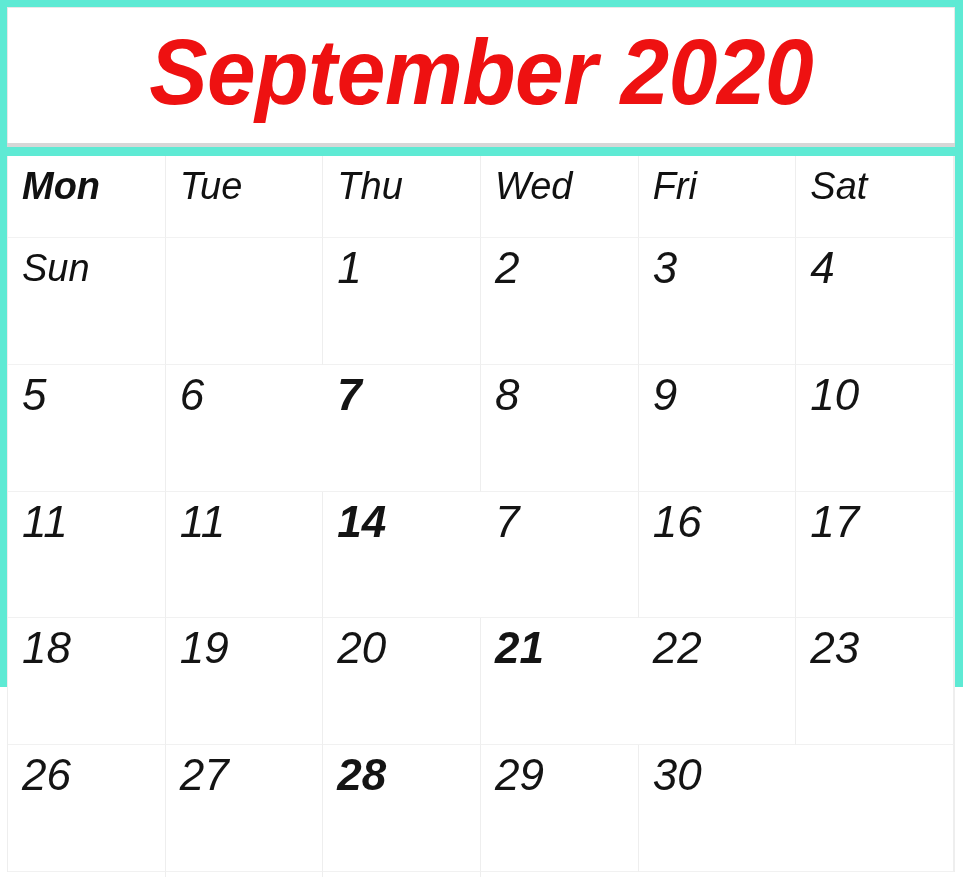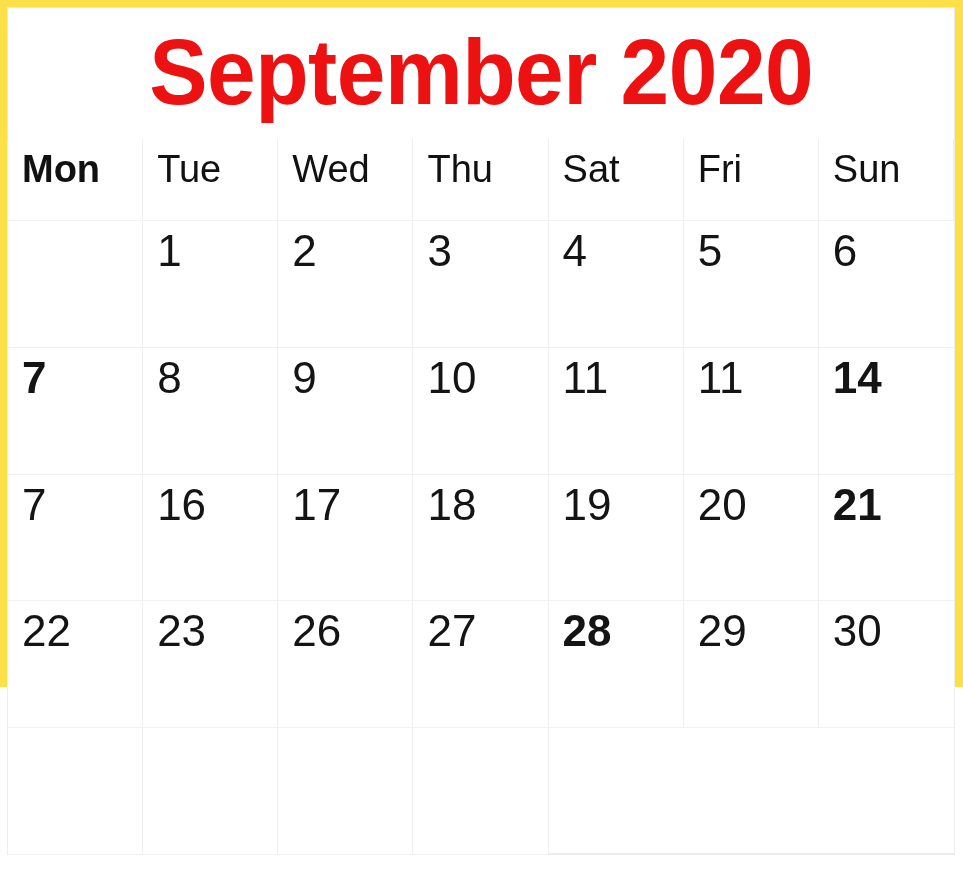--- a/index.html
+++ b/index.html
@@ -13,22 +13,23 @@
     height: 877px;
     overflow: hidden;
     font-family: "Liberation Sans", sans-serif;
     -webkit-font-smoothing: antialiased;
   }
 
   .calendar-page {
     position: relative;
     width: 963px;
     height: 687px;
-    background: #fde047;
-    box-sizing: border-box;
+    background: #5eead4;
+    box-sizing: border-box;
+    font-style: italic;
   }
 
   
   .title-band {
     position: absolute;
     left: 7px;
     top: 7px;
     width: 948px;
     height: 136px;
     border: 1px solid #e8e8e8;
@@ -63,26 +64,26 @@
     top: 143px;
     width: 948px;
     height: 4px;
     background: #d7d7d7;
   }
 
   
   .cal-grid {
     position: absolute;
     left: 7px;
-    top: 139px;
+    top: 156px;
     width: 948px;
     height: 716px;
     box-sizing: border-box;
     display: grid;
-    grid-template-columns: repeat(7, 1fr);
+    grid-template-columns: repeat(6, 1fr);
     grid-template-rows: 82px repeat(5, 126.8px);
     border-left: 1px solid #eeeeee;
     border-right: 1px solid #eeeeee;
     border-bottom: 2px solid #ededed;
     background: #ffffff;
   }
 
   .dow-cell {
     border-right: 1px solid #eeeeee;
     border-bottom: 1px solid #f2f2f2;
@@ -134,32 +135,32 @@
 
   <div class="cal-grid">
 
   <div class="dow-cell">
         <span class="dow-label is-bold">Mon</span>
       </div>
       <div class="dow-cell">
         <span class="dow-label">Tue</span>
       </div>
       <div class="dow-cell">
+        <span class="dow-label">Thu</span>
+      </div>
+      <div class="dow-cell">
         <span class="dow-label">Wed</span>
       </div>
       <div class="dow-cell">
-        <span class="dow-label">Thu</span>
+        <span class="dow-label">Fri</span>
       </div>
       <div class="dow-cell">
         <span class="dow-label">Sat</span>
       </div>
       <div class="dow-cell">
-        <span class="dow-label">Fri</span>
-      </div>
-      <div class="dow-cell">
         <span class="dow-label">Sun</span>
       </div>
       <div class="day-cell">
         <span class="day-num is-bold is-empty"></span>
       </div>
       <div class="day-cell">
         <span class="day-num">1</span>
       </div>
       <div class="day-cell">
         <span class="day-num">2</span>

